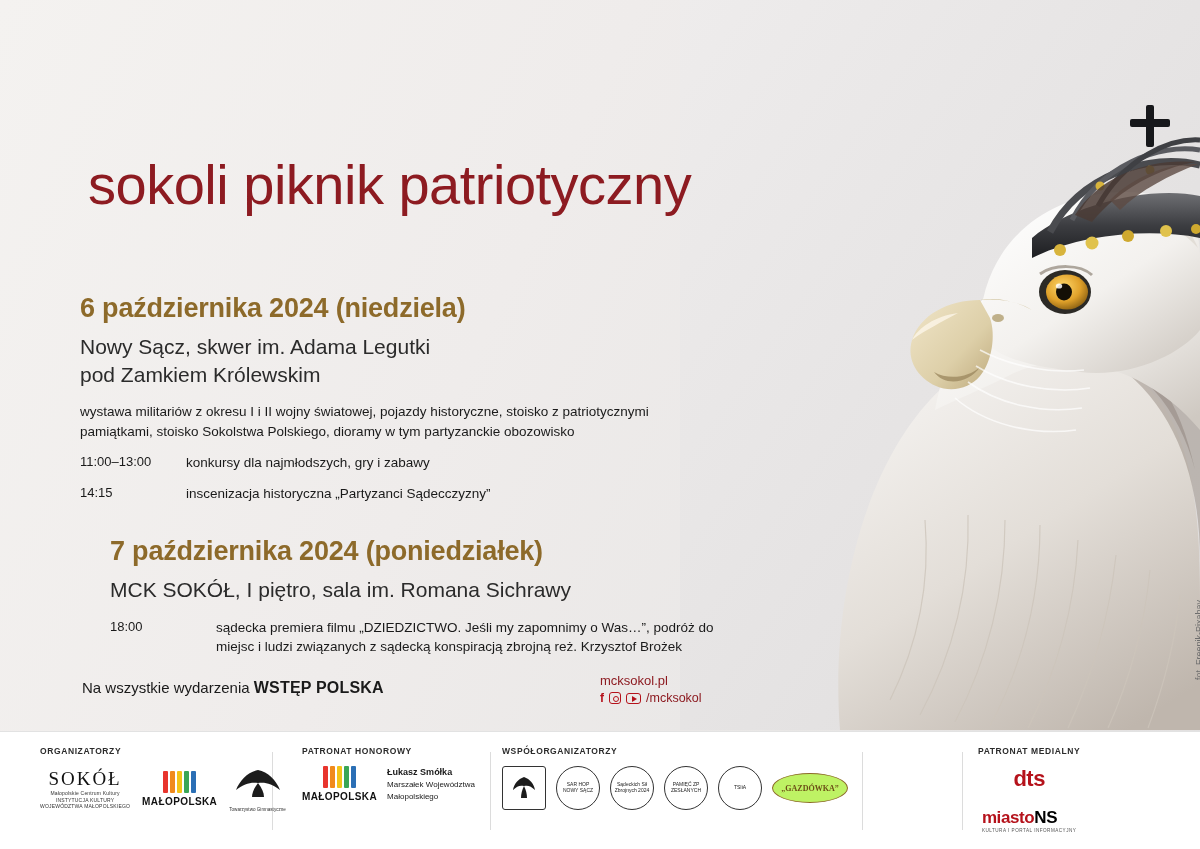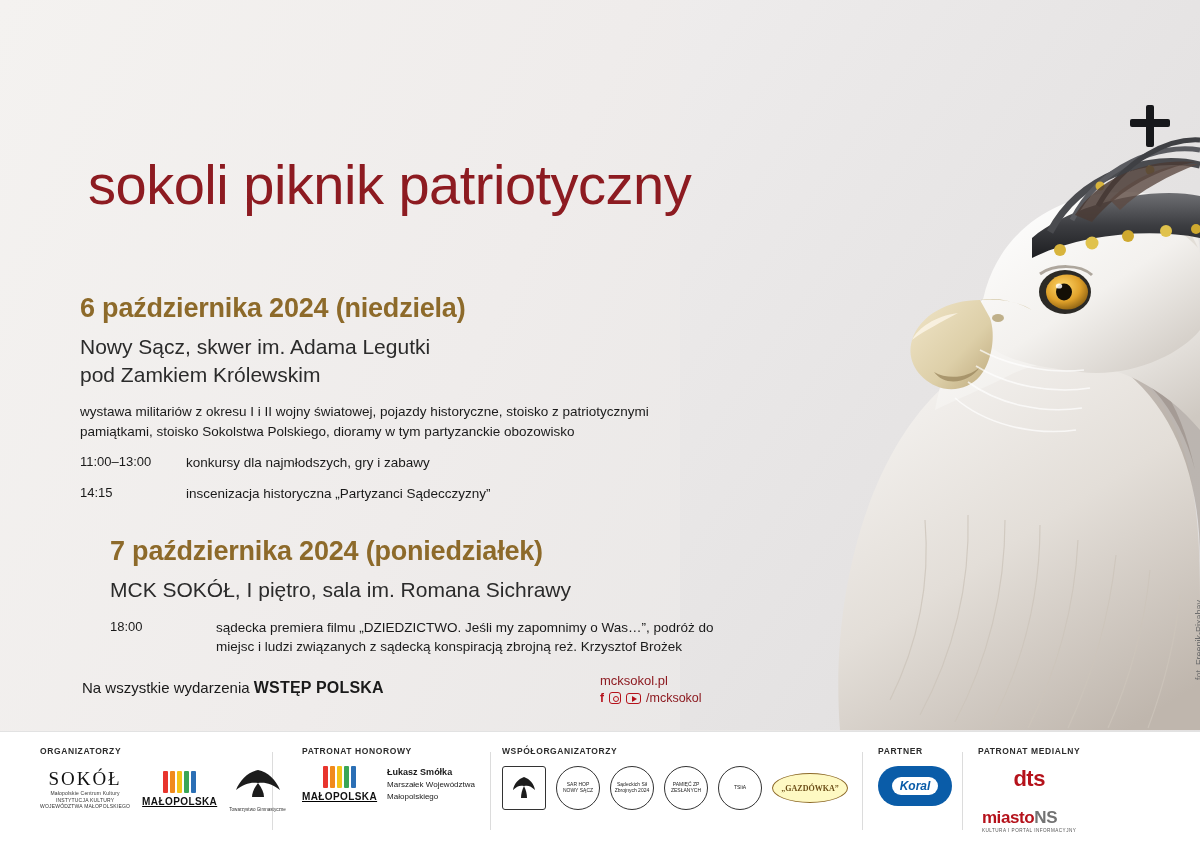--- a/index.html
+++ b/index.html
@@ -190,21 +190,21 @@
     font-size: 19px;
     letter-spacing: 2px;
     color: #111;
   }
   .logo-sokol .sub {
     font-size: 5px;
     color: #333;
     line-height: 1.35;
     letter-spacing: 0.2px;
   }
-  .logo-malopolska { text-align: left; text-decoration: underline; }
+  .logo-malopolska { text-align: left; }
   .logo-malopolska .bars {
     display: flex; gap: 2px; justify-content: center; margin-bottom: 3px;
   }
   .logo-malopolska .bars i {
     display: block; width: 5px; height: 22px; border-radius: 1px;
   }
   .logo-malopolska .word {
     font-size: 10px; font-weight: bold; letter-spacing: 0.4px; color: #111;
   }
   .logo-tg { text-align: center; }
@@ -218,21 +218,21 @@
     border-radius: 50%;
     border: 1.2px solid #333;
     display: flex; align-items: center; justify-content: center;
     font-size: 5px; text-align: center; line-height: 1.15;
     color: #222; padding: 2px;
   }
   .mini-logo.sq { border-radius: 3px; }
   .gazdowka {
     width: 76px; height: 30px;
     border-radius: 50%;
-    background: #fef9c3;
+    background: #bef264;
     border: 1.4px solid #8d6a2a;
     display: flex; align-items: center; justify-content: center;
     font-size: 8px; font-weight: bold; color: #6b4d16;
     font-family: "Liberation Serif", serif;
   }
   .koral {
     width: 74px; height: 40px;
     border-radius: 20px;
     background: #0a5ca8;
     display: flex; align-items: center; justify-content: center;
@@ -240,21 +240,21 @@
   .koral span {
     background: #fff; color: #0a5ca8;
     font-size: 12px; font-weight: bold; font-style: italic;
     padding: 2px 8px; border-radius: 10px;
   }
   .dts {
     font-size: 22px; font-weight: bold; color: #b5121b; letter-spacing: -0.5px;
   }
   .miasto { text-align: left; }
   .miasto .w1 { font-size: 17px; font-weight: bold; color: #b5121b; letter-spacing: -0.4px; }
-  .miasto .w1 span { color: #737373; }
+  .miasto .w1 span { color: #000000; }
   .miasto .w2 { font-size: 4.6px; color: #555; letter-spacing: 0.5px; }
   .rtk {
     width: 42px; height: 34px;
     background: #e4002b;
     border-radius: 6px;
     color: #fff; font-size: 12px; font-weight: bold;
     display: flex; align-items: center; justify-content: center;
   }
 </style>
 </head>
@@ -480,28 +480,20 @@
           </svg>
         </div>
         <div class="mini-logo">SAR HOP NOWY SĄCZ</div>
         <div class="mini-logo">Sądeckich Sił Zbrojnych 2024</div>
         <div class="mini-logo">PAMIĘĆ ZP ZESŁANYCH</div>
         <div class="mini-logo">TSIiA</div>
         <div class="gazdowka">„GAZDÓWKA”</div>
       </div>
     </div>
 
-    <div class="footer-col" style="left:878px;">
-      <div class="footer-label">PARTNER</div>
-      <div class="logos">
-        <div class="koral">
-          <span>Koral</span>
-        </div>
-      </div>
-    </div>
 
     <div class="footer-col" style="left:978px;">
       <div class="footer-label">PATRONAT MEDIALNY</div>
       <div class="logos" style="gap:16px;flex-direction:column;">
         <div class="dts">dts</div>
         <div class="miasto">
           <div class="w1">miasto<span>NS</span></div>
           <div class="w2">KULTURA I PORTAL INFORMACYJNY</div>
         </div>
         <div class="rtk">RTK</div>

